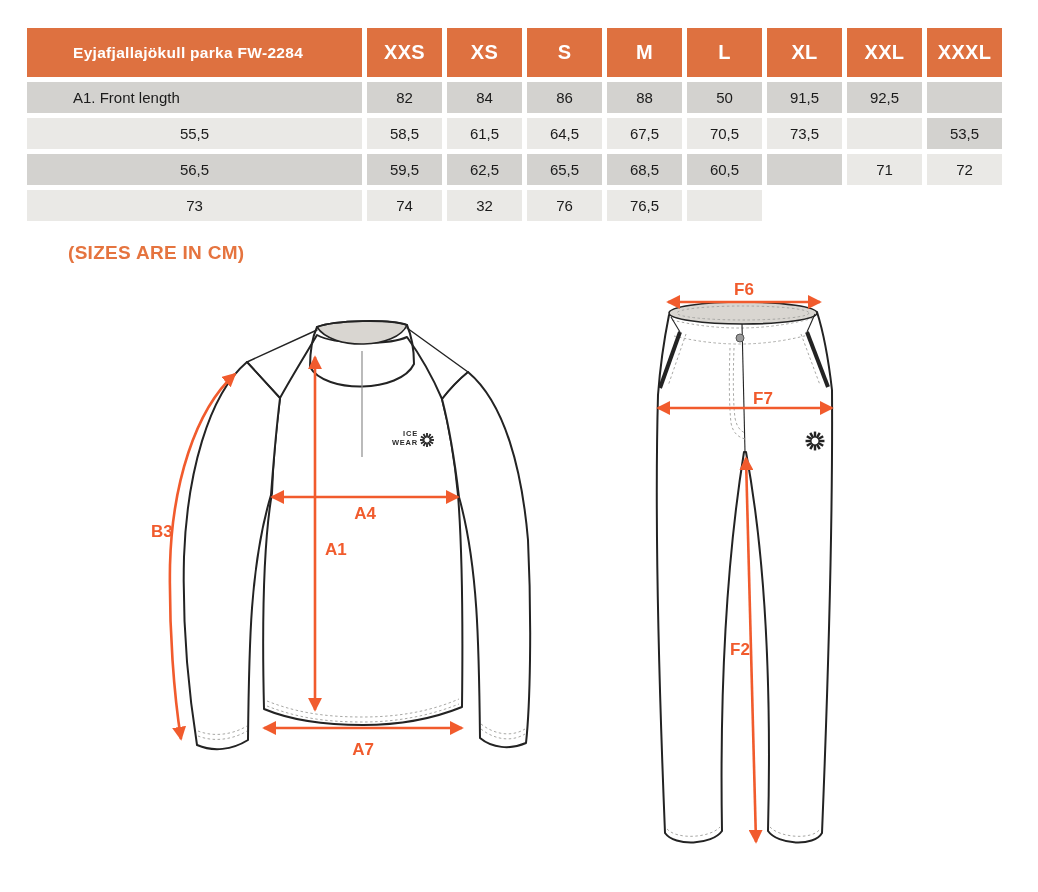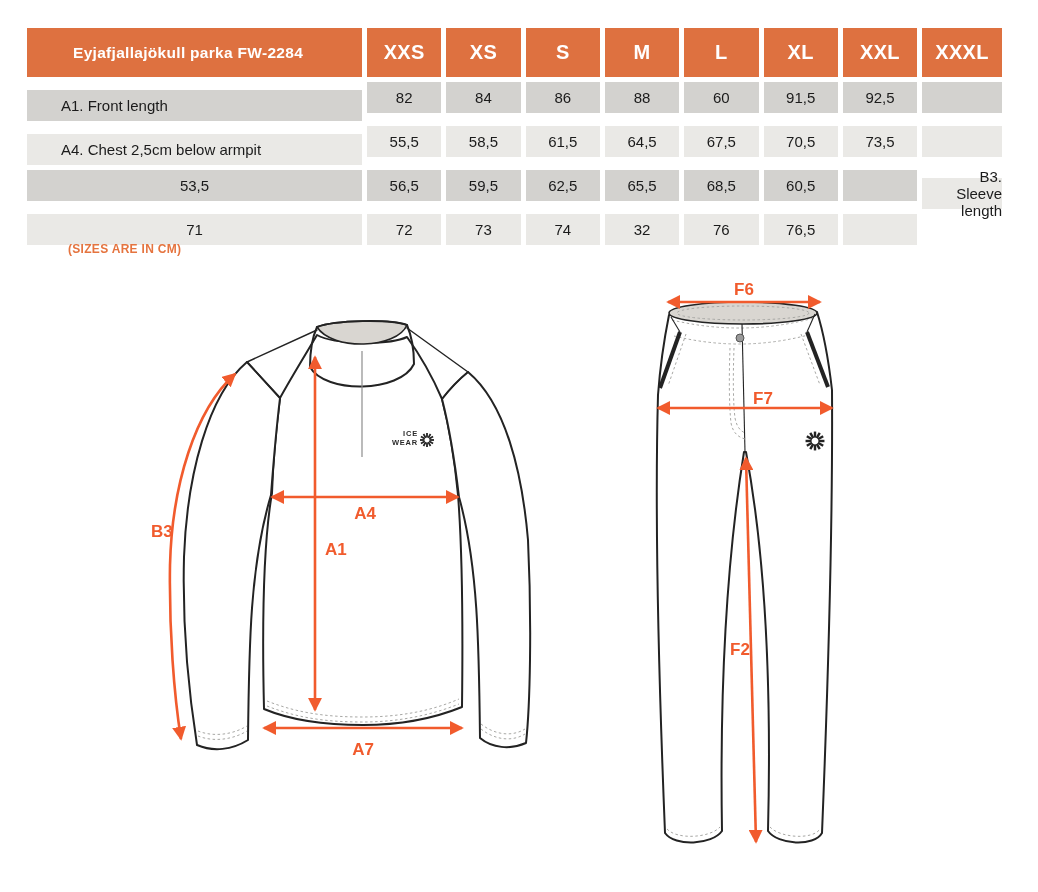--- a/index.html
+++ b/index.html
@@ -1,32 +1,32 @@
 <!DOCTYPE html>
 <html><head>
 <meta charset="utf-8">
 <style>
   html,body{margin:0;padding:0;background:#ffffff;}
   body{font-family:"Liberation Sans", sans-serif;}
-  #page{position:relative;width:1038px;height:892px;background:#fff;overflow:hidden;text-align:right;}
+  #page{position:relative;width:1038px;height:892px;background:#fff;overflow:hidden;}
 
   
   .tbl{position:absolute;left:27px;top:28px;width:975px;display:grid;
        grid-template-columns:335px repeat(8,1fr);gap:5px;}
   .hc{height:49px;background:#DE7140;color:#fff;font-weight:bold;font-size:20px;
       display:flex;align-items:center;justify-content:center;letter-spacing:.3px;}
   .hc.title{justify-content:flex-start;padding-left:46px;font-size:15.5px;box-sizing:border-box;}
   .dc{height:31px;display:flex;align-items:center;justify-content:center;
       font-size:15px;color:#1B1B1B;}
-  .dc.lbl{justify-content:flex-start;padding-left:34px;box-sizing:border-box;margin-top:8px;}
+  .dc.lbl{justify-content:flex-start;padding-left:46px;box-sizing:border-box;}
   .r-dark{background:#D3D2CF;}
   .r-light{background:#EAE9E6;}
 
   
-  .note{position:absolute;left:68px;top:242px;font-size:12px;color:#E5743F;
+  .note{position:absolute;left:68px;top:242px;font-size:19px;color:#E5743F;
         letter-spacing:.3px;font-weight:bold;}
 
   
   svg.diagram{position:absolute;}
   svg.jacket{left:150px;top:295px;}
   svg.pants{left:630px;top:280px;}
 
   .outline{fill:#ffffff;stroke:#232323;stroke-width:2;stroke-linejoin:round;}
   .seam{fill:none;stroke:#232323;stroke-width:1.4;stroke-linecap:round;}
   .thinline{fill:none;stroke:#232323;stroke-width:1.1;}
@@ -55,45 +55,43 @@
     <div class="hc">L</div>
     <div class="hc">XL</div>
     <div class="hc">XXL</div>
     <div class="hc">XXXL</div>
 
     <div class="dc lbl r-dark">A1. Front length</div>
     <div class="dc r-dark">82</div>
     <div class="dc r-dark">84</div>
     <div class="dc r-dark">86</div>
     <div class="dc r-dark">88</div>
-    <div class="dc r-dark">60</div>
+    <div class="dc r-dark">50</div>
     <div class="dc r-dark">91,5</div>
     <div class="dc r-dark">92,5</div>
     <div class="dc r-dark"></div>
 
-    <div class="dc lbl r-light">A4. Chest 2,5cm below armpit</div>
     <div class="dc r-light">55,5</div>
     <div class="dc r-light">58,5</div>
     <div class="dc r-light">61,5</div>
     <div class="dc r-light">64,5</div>
     <div class="dc r-light">67,5</div>
     <div class="dc r-light">70,5</div>
     <div class="dc r-light">73,5</div>
     <div class="dc r-light"></div>
 
     <div class="dc r-dark">53,5</div>
     <div class="dc r-dark">56,5</div>
     <div class="dc r-dark">59,5</div>
     <div class="dc r-dark">62,5</div>
     <div class="dc r-dark">65,5</div>
     <div class="dc r-dark">68,5</div>
     <div class="dc r-dark">60,5</div>
     <div class="dc r-dark"></div>
 
-    <div class="dc lbl r-light">B3. Sleeve length</div>
     <div class="dc r-light">71</div>
     <div class="dc r-light">72</div>
     <div class="dc r-light">73</div>
     <div class="dc r-light">74</div>
     <div class="dc r-light">32</div>
     <div class="dc r-light">76</div>
     <div class="dc r-light">76,5</div>
     <div class="dc r-light"></div>
   </div>
 

